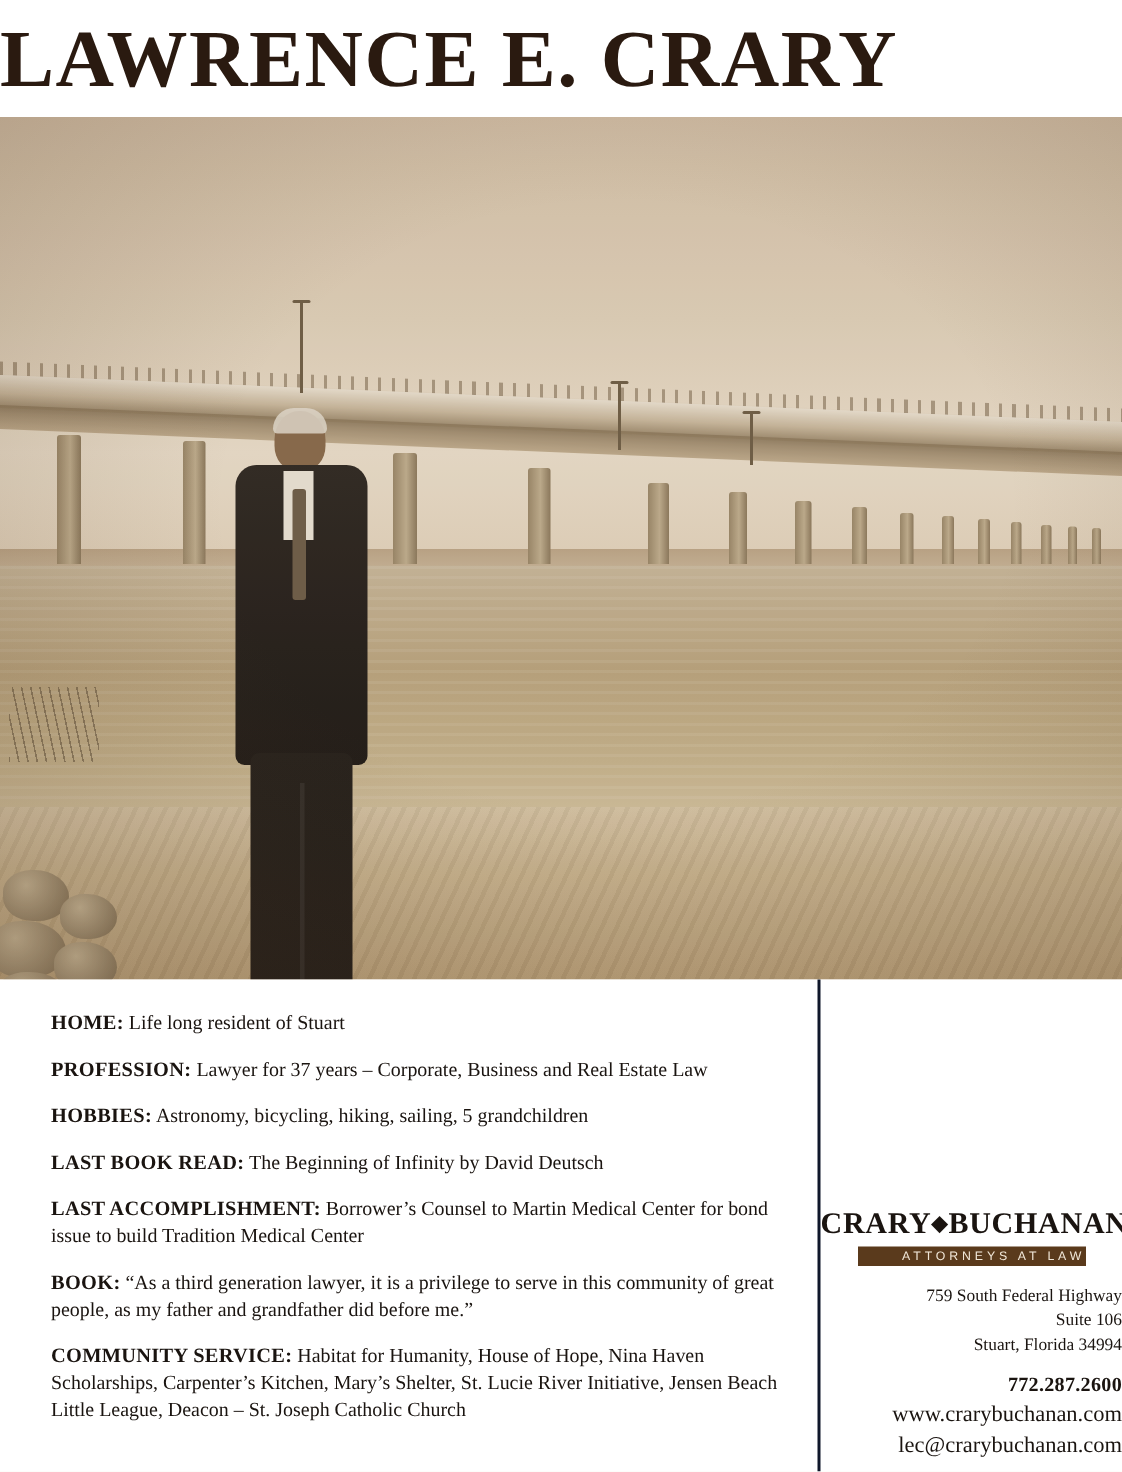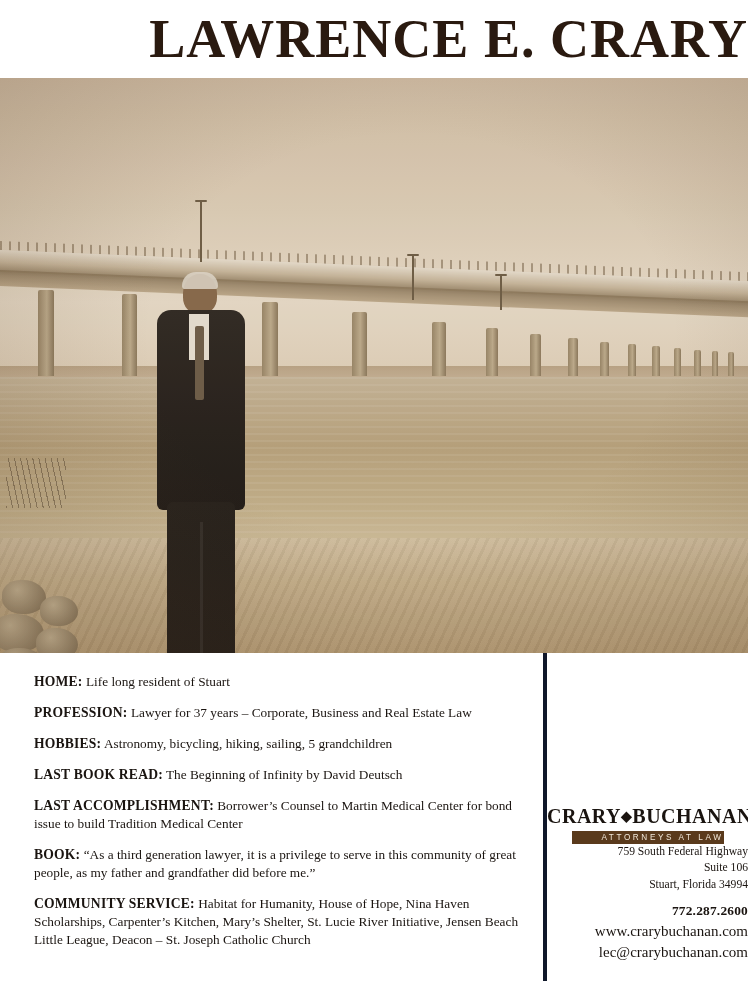--- a/index.html
+++ b/index.html
@@ -14,21 +14,21 @@
     position: relative;
     width: 748px; height: 981px;
     background: #fffefb;
   }
 
   
   .title-bar {
     height: 78px;
     display: flex;
     align-items: center;
-    justify-content: flex-end;
+    justify-content: flex-start;
     background: #ffffff;
   }
   .title {
     font-family: "Liberation Serif", serif;
     font-weight: bold;
     font-size: 54px;
     letter-spacing: 1px;
     color: #2a1a10;
     white-space: nowrap;
     line-height: 1;
@@ -182,21 +182,21 @@
   
   .bottom {
     position: relative;
     display: flex;
     height: 328px;
     background: #ffffff;
   }
   .facts {
     width: 547px;
     padding: 20px 16px 8px 34px;
-    border-right: 4px solid #0f172a;
+    border-right: 2px solid #0f172a;
   }
   .fact {
     font-size: 13.3px;
     line-height: 1.33;
     color: #1a1410;
     margin-bottom: 13px;
   }
   .fact .lbl {
     font-weight: bold;
     font-size: 13.6px;
@@ -230,20 +230,21 @@
     width: 152px;
     height: 13px;
     background: #5a3a1c;
     color: #f1e7d8;
     font-size: 8.2px;
     letter-spacing: 2.6px;
     line-height: 13px;
     font-family: "Liberation Sans", sans-serif;
   }
   .addr {
+    margin-top: 12px;
     font-size: 11.6px;
     line-height: 1.42;
     color: #1a1410;
   }
   .phone {
     margin-top: 10px;
     font-size: 13.4px;
     font-weight: bold;
     color: #1a1410;
     letter-spacing: .2px;

